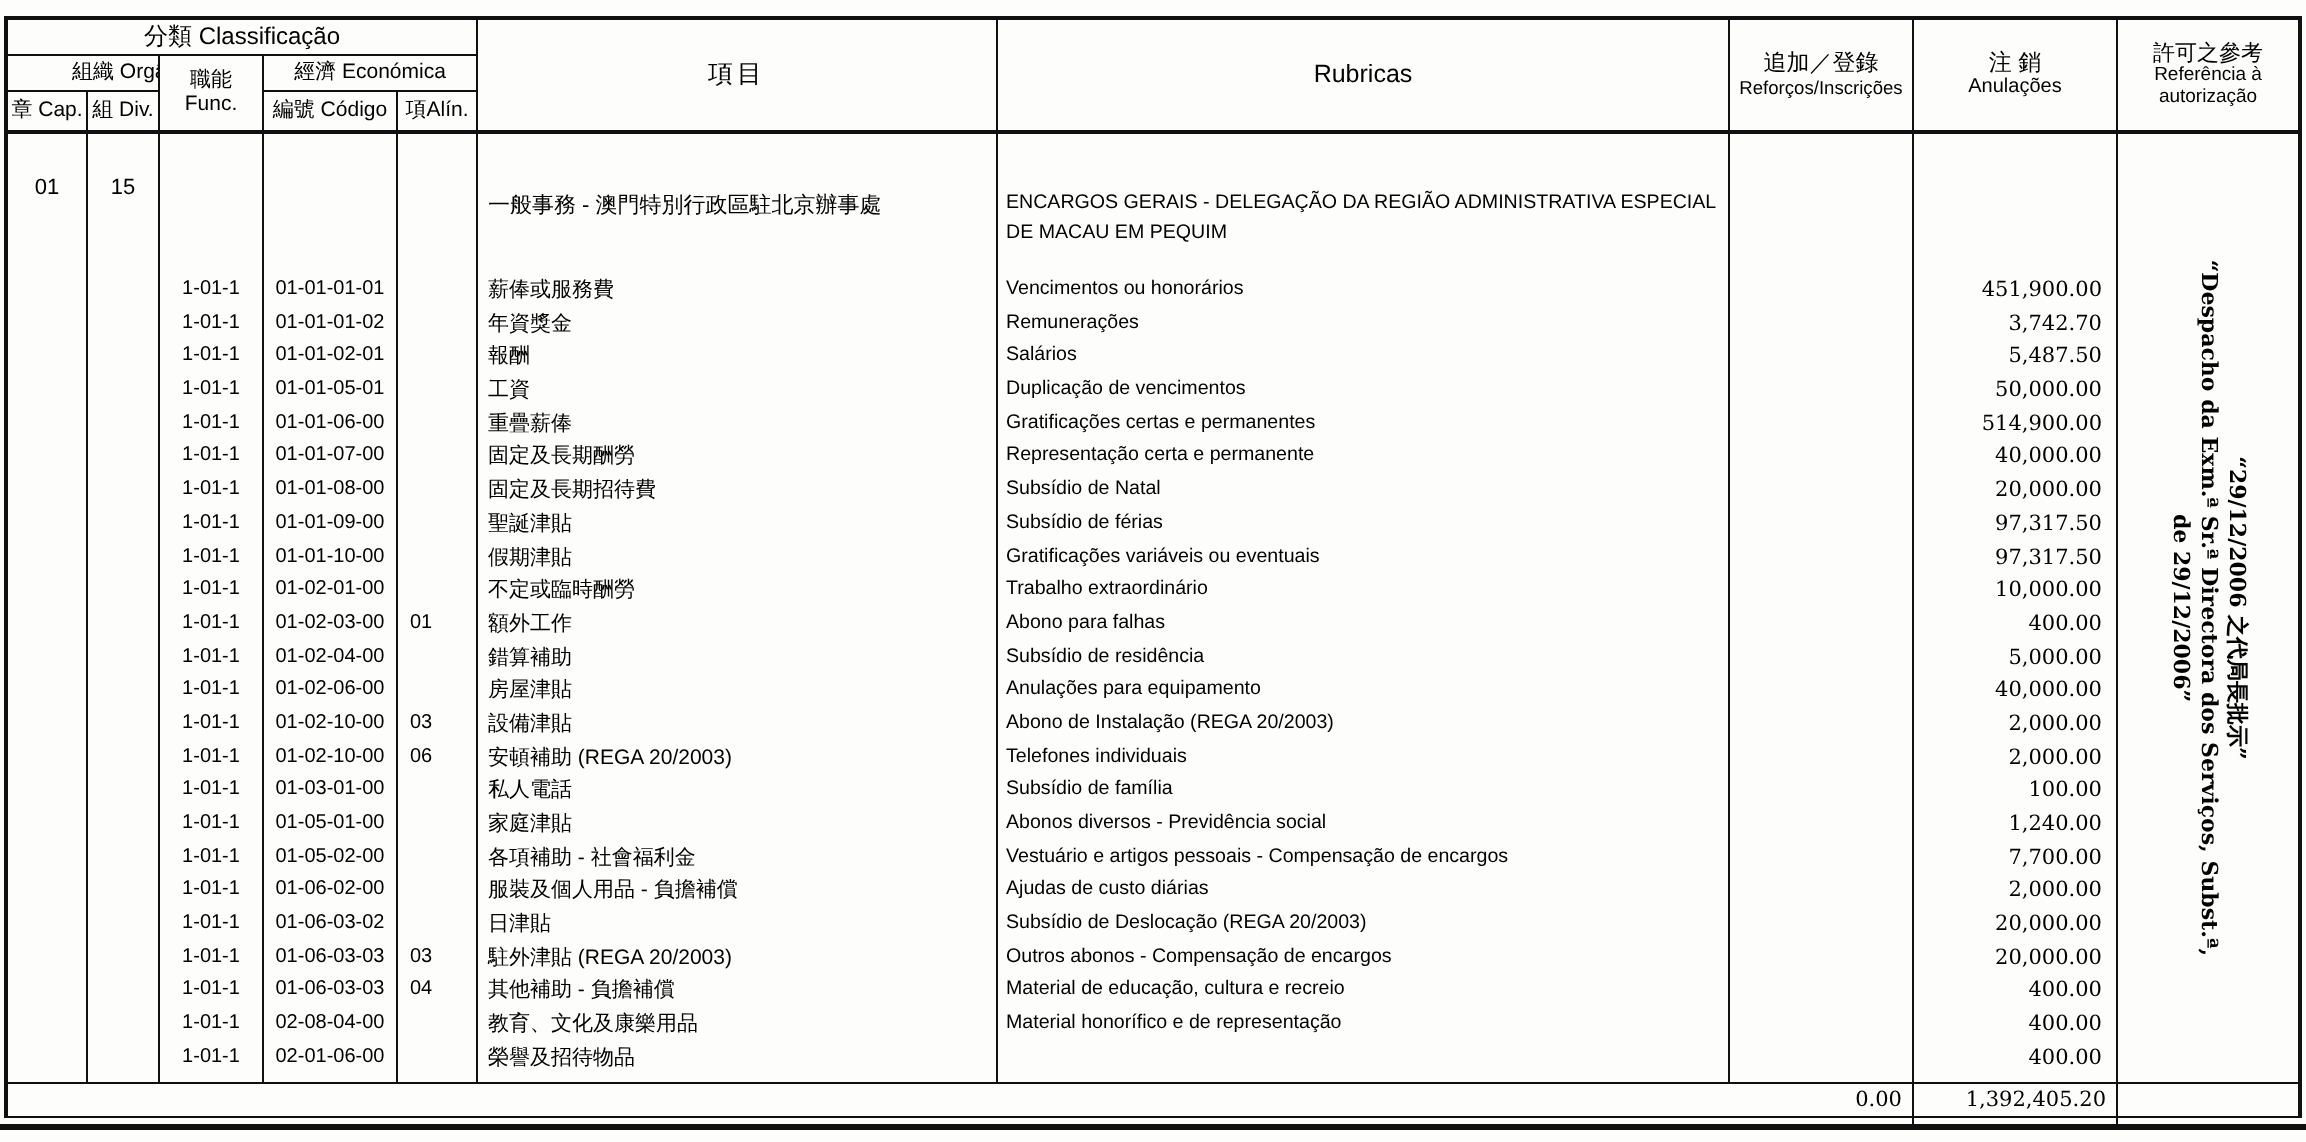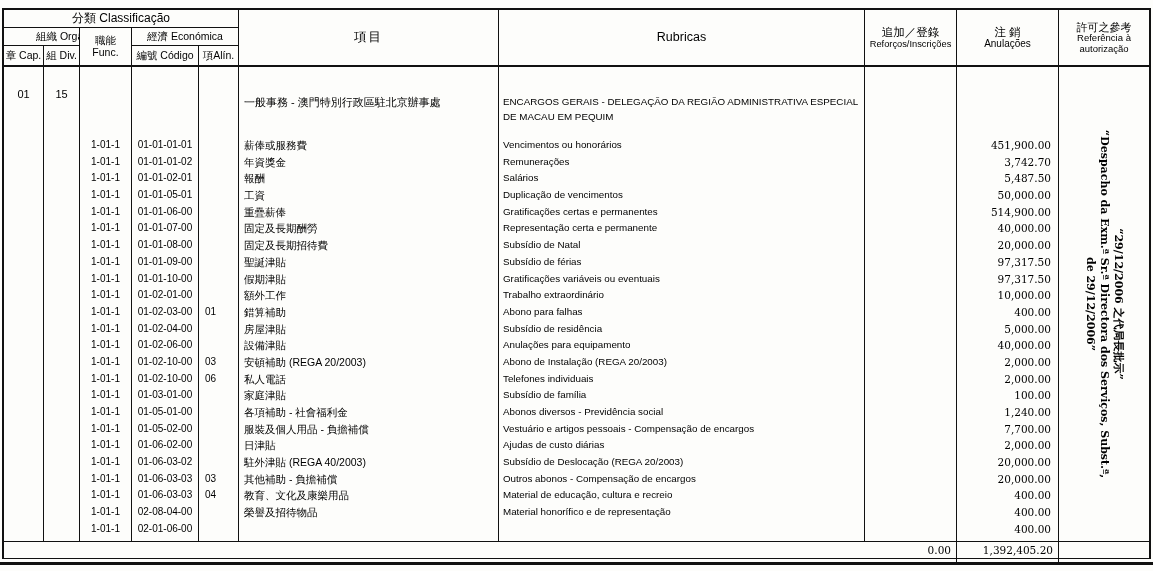--- a/index.html
+++ b/index.html
@@ -206,31 +206,32 @@
           <div id="lines-item">
             <div class="line item-zh">薪俸或服務費</div>
             <div class="line item-zh">年資獎金</div>
             <div class="line item-zh">報酬</div>
             <div class="line item-zh">工資</div>
             <div class="line item-zh">重疊薪俸</div>
             <div class="line item-zh">固定及長期酬勞</div>
             <div class="line item-zh">固定及長期招待費</div>
             <div class="line item-zh">聖誕津貼</div>
             <div class="line item-zh">假期津貼</div>
+            <div class="line item-zh">不定或臨時酬勞</div>
             <div class="line item-zh">額外工作</div>
             <div class="line item-zh">錯算補助</div>
             <div class="line item-zh">房屋津貼</div>
             <div class="line item-zh">設備津貼</div>
             <div class="line item-zh">安頓補助 (REGA 20/2003)</div>
             <div class="line item-zh">私人電話</div>
             <div class="line item-zh">家庭津貼</div>
             <div class="line item-zh">各項補助 - 社會福利金</div>
             <div class="line item-zh">服裝及個人用品 - 負擔補償</div>
             <div class="line item-zh">日津貼</div>
-            <div class="line item-zh">駐外津貼 (REGA 40/2003)</div>
+            <div class="line item-zh">駐外津貼 (REGA 20/2003)</div>
             <div class="line item-zh">其他補助 - 負擔補償</div>
             <div class="line item-zh">教育、文化及康樂用品</div>
             <div class="line item-zh">榮譽及招待物品</div>
           </div>
       </div>
       <div class="bcol br">
         <div class="ttl-pt">
           <div>ENCARGOS GERAIS - DELEGAÇÃO DA REGIÃO ADMINISTRATIVA ESPECIAL</div>
           <div>DE MACAU EM PEQUIM</div>
         </div>

